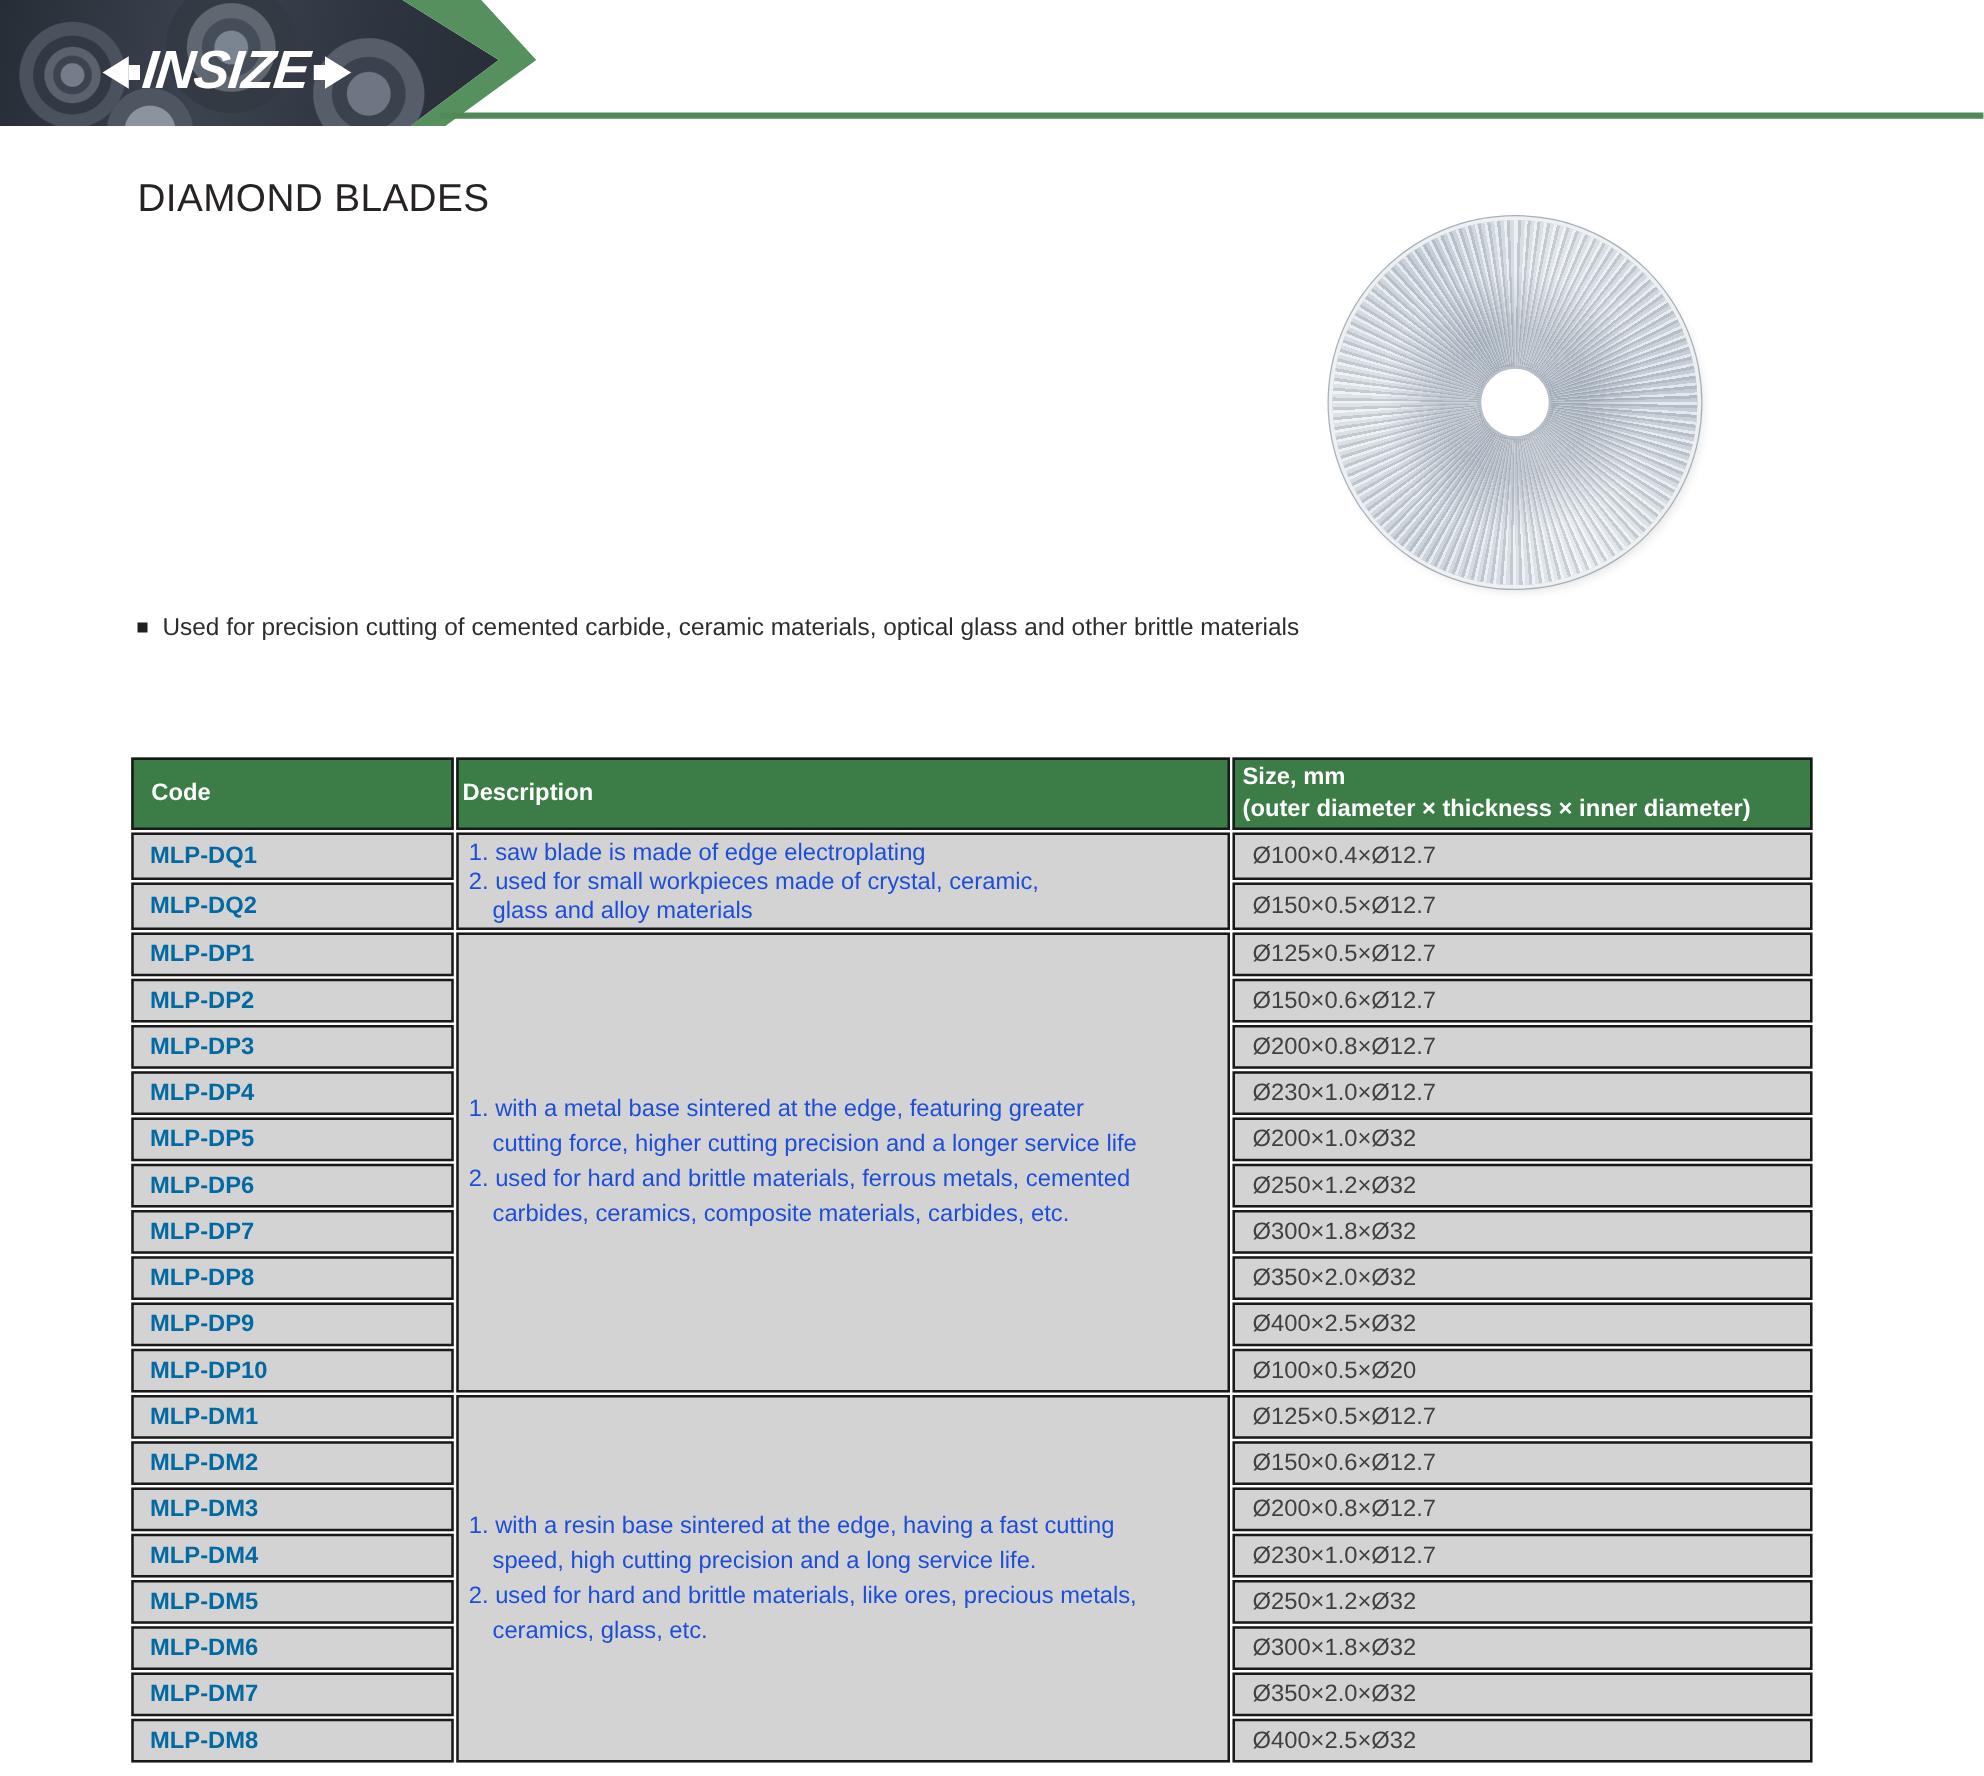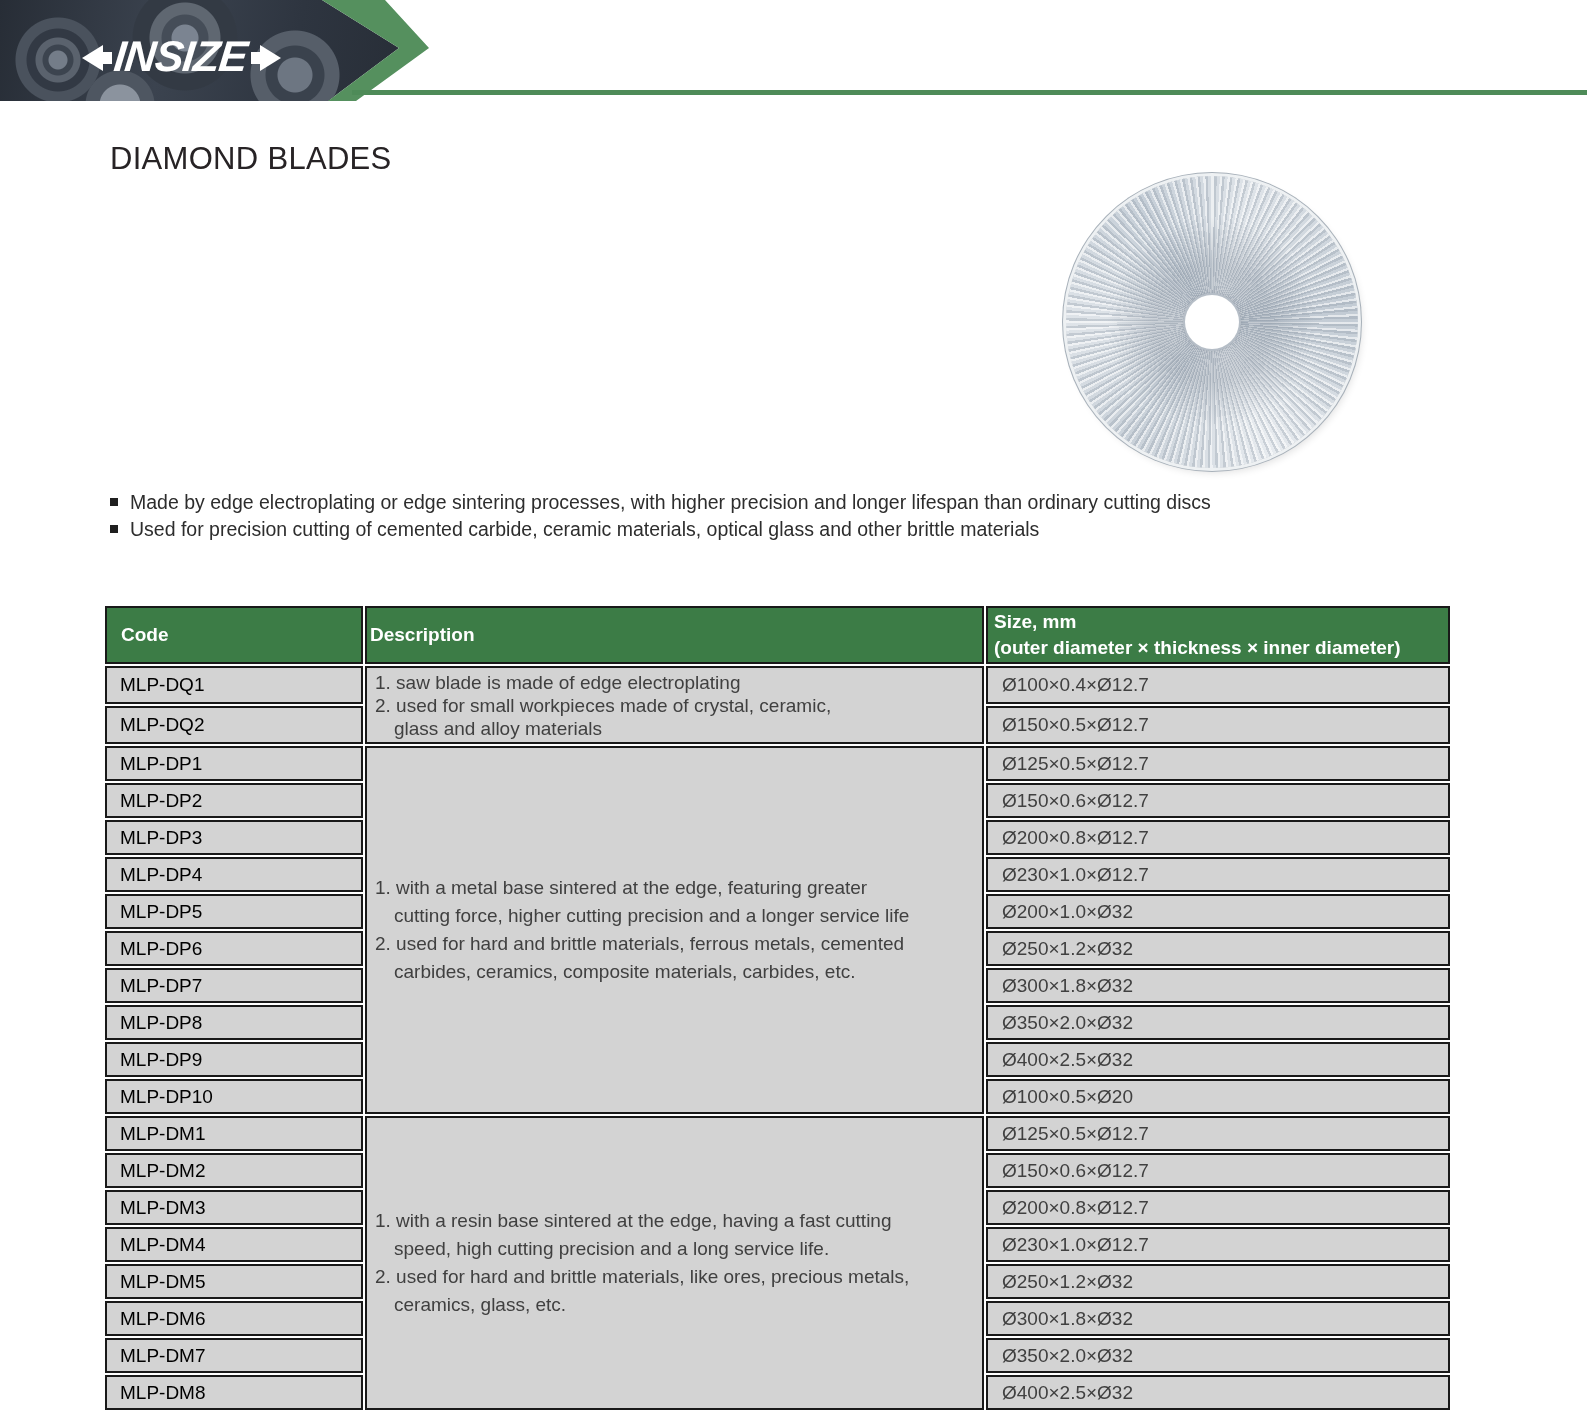--- a/index.html
+++ b/index.html
@@ -70,23 +70,23 @@
   table.spec col.c-desc { width:619px; }
   table.spec col.c-size { width:464px; }
   table.spec th, table.spec td { border:2px solid #191919; }
   table.spec thead tr { height:58px; }
   table.spec tbody tr { height:35px; }
   th { background:#3c7c46; color:#ffffff; font-size:19px; font-weight:bold; text-align:left; vertical-align:middle; }
   th.h-code { padding-left:14px; }
   th.h-desc { padding-left:3px; }
   th.h-size { padding-left:6px; line-height:26px; }
   td { background:#d3d3d3; font-size:19px; color:#242424; vertical-align:middle; }
-  td.code { font-weight:normal; padding-left:13px; color:#000000; }
+  td.code { font-weight:bold; padding-left:13px; color:#0369a1; }
   td.size { padding-left:14px; color:#404040; }
-  td.desc { padding:2px 8px 2px 8px; color:#404040; }
+  td.desc { padding:2px 8px 2px 8px; color:#1d4ed8; }
   td.desc.top { vertical-align:top; padding-top:3px; }
   .dl { line-height:28px; }
   td.desc.top .dl { line-height:23px; }
   .dl.cont { padding-left:19px; }
 </style>
 </head>
 <body>
 
 <div class="page">
 
@@ -105,24 +105,20 @@
 
   <h1 class="title">DIAMOND BLADES</h1>
 
   <div class="disc">
     <div class="disc-hole"></div>
   </div>
 
   <div class="bullets">
     <div class="bullet">
       <span class="bullet-sq"></span>
-      <span>Made by edge electroplating or edge sintering processes, with higher precision and longer lifespan than ordinary cutting discs</span>
-    </div>
-    <div class="bullet">
-      <span class="bullet-sq"></span>
       <span>Used for precision cutting of cemented carbide, ceramic materials, optical glass and other brittle materials</span>
     </div>
   </div>
 
   <table class="spec">
     <colgroup>
         <col class="c-code">
         <col class="c-desc">
         <col class="c-size">
       </colgroup>

